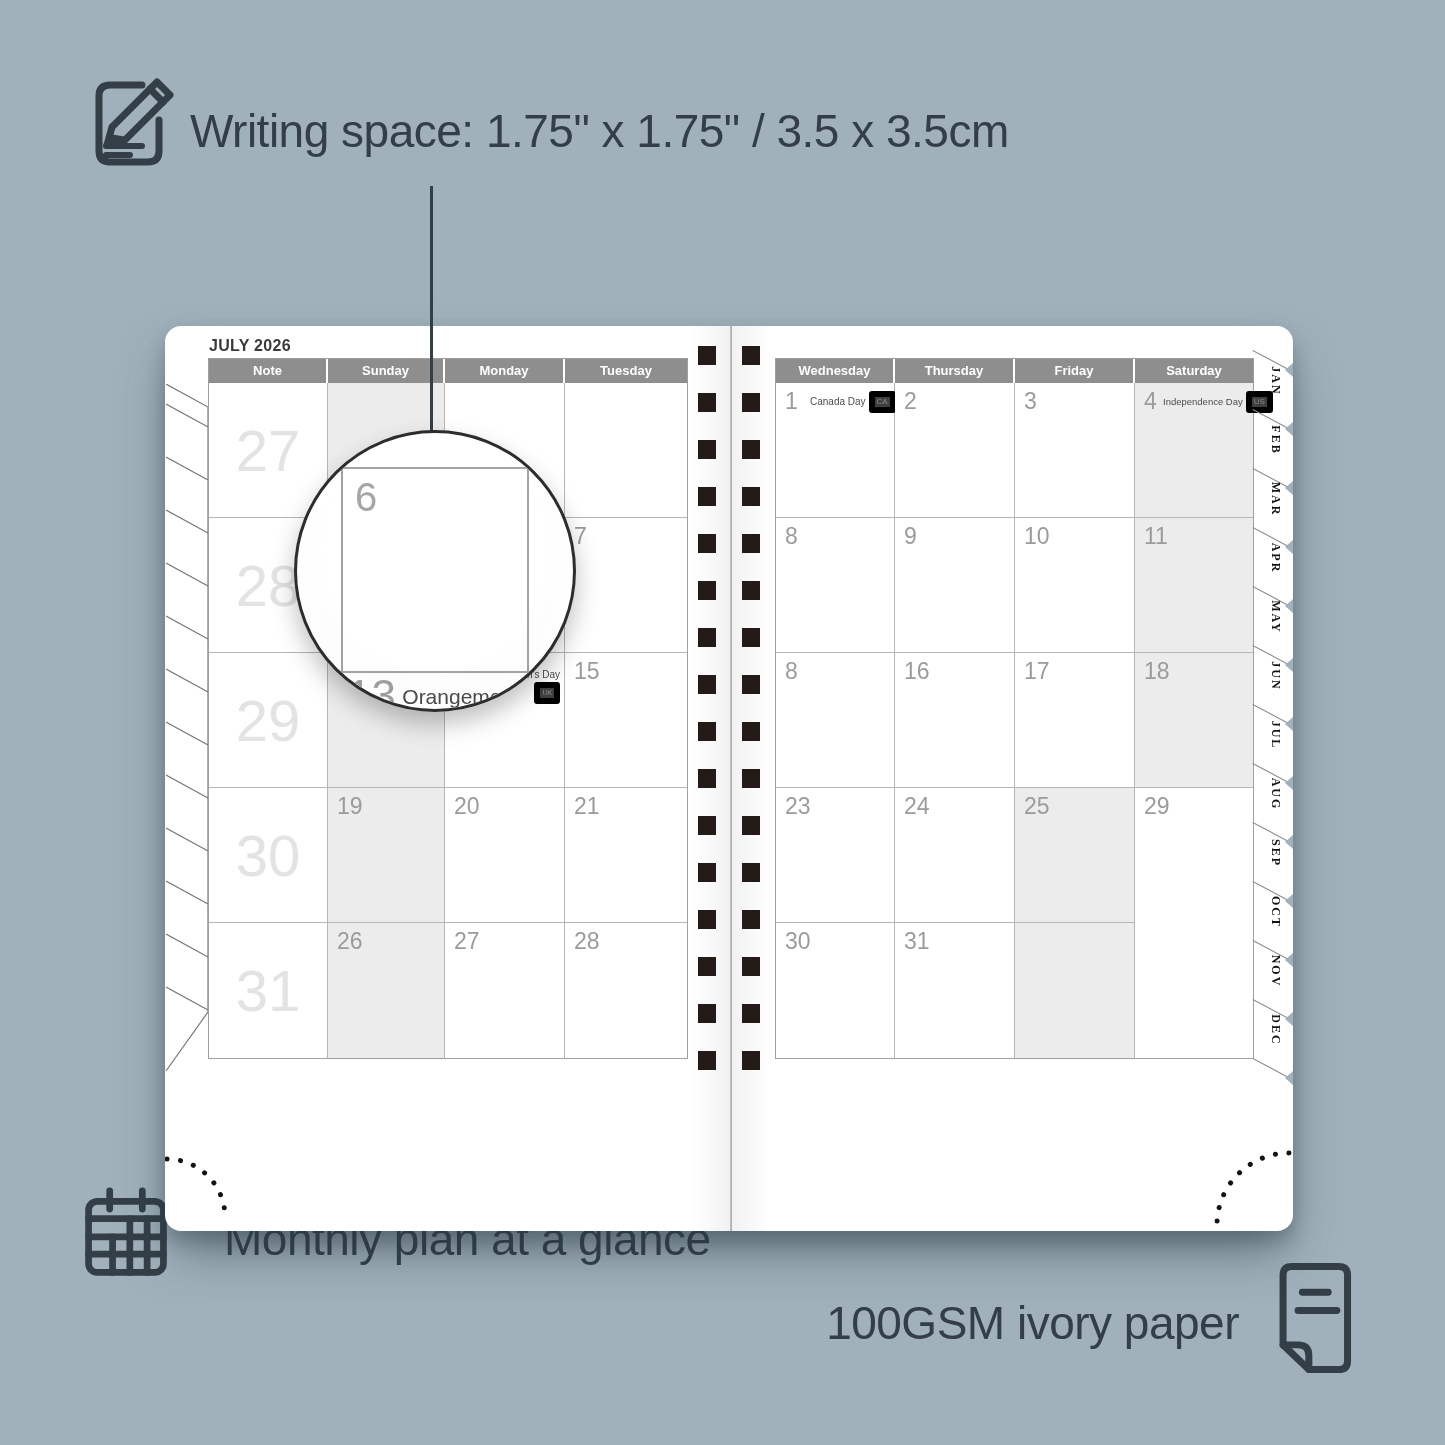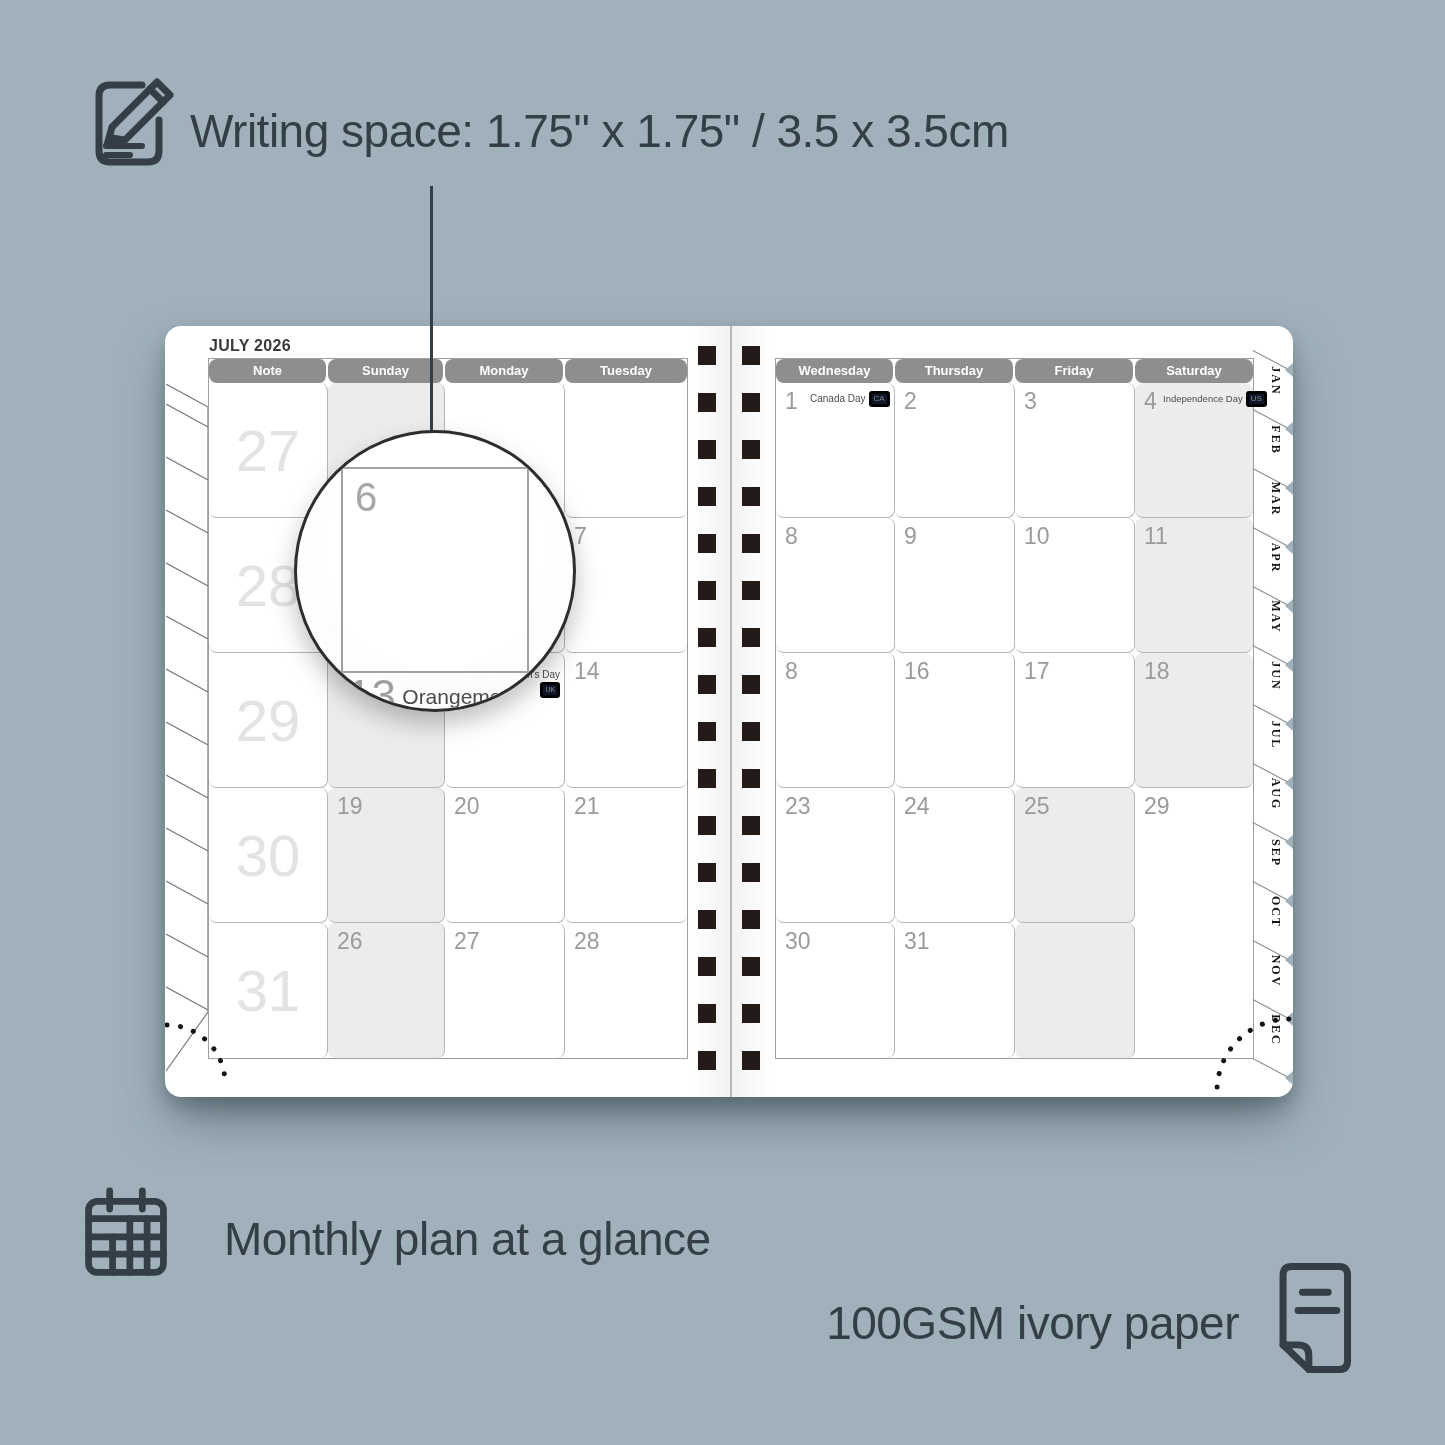--- a/index.html
+++ b/index.html
@@ -25,52 +25,52 @@
   .feat-icon{position:absolute;}
   #note-pencil-icon{left:84px;top:74px;}
   #calendar-grid-icon{left:78px;top:1186px;}
   #paper-sheet-icon{left:1268px;top:1262px;}
   .feat-icon svg{stroke:var(--ink);fill:none;stroke-linecap:round;stroke-linejoin:round;}
 
   
   #pointer-line{position:absolute;left:430px;top:186px;width:3px;height:247px;background:var(--ink);z-index:4;}
 
   
-  .book{position:absolute;left:165px;top:326px;width:1128px;height:771px;background:#ffffff;border-radius:16px;
+  .book{position:absolute;left:165px;top:326px;width:1128px;height:905px;background:#ffffff;border-radius:16px;
         box-shadow:0 26px 50px -8px rgba(43,58,68,.55),0 10px 18px rgba(43,58,68,.28);z-index:2;overflow:hidden;}
   .seam{position:absolute;left:565px;top:0;width:2px;height:100%;background:linear-gradient(to right,#c2c2c2,#adadad);}
   .seam-shade{position:absolute;left:525px;top:0;width:82px;height:100%;
         background:linear-gradient(to right,rgba(0,0,0,0) 0%,rgba(0,0,0,.05) 48%,rgba(0,0,0,.05) 52%,rgba(0,0,0,0) 100%);}
   .spiral{position:absolute;top:20px;width:18px;height:750px;
         background:repeating-linear-gradient(to bottom,var(--spiral) 0 19px,transparent 19px 47px);}
   #spiral-left{left:533px;}
   #spiral-right{left:577px;}
 
   .page-title{position:absolute;left:44px;top:11px;font-size:16px;font-weight:bold;color:#3a3a3a;letter-spacing:.3px;}
 
   
   .cal{position:absolute;top:32px;display:grid;grid-template-rows:24px repeat(5,135px);
        border:1.5px solid #9f9f9f;background:#fff;}
   #left-grid{left:43px;grid-template-columns:119px 117px 120px 122px;}
   #right-grid{left:610px;grid-template-columns:119px 120px 120px 118px;}
-  .cal > *{border-right:1px solid var(--grid-line);border-bottom:1px solid var(--grid-line);border-radius:8px;}
+  .cal > *{border-right:1px solid var(--grid-line);border-bottom:1px solid var(--grid-line);}
   .cal > *:nth-child(4n){border-right:none;}
   .cal > *:nth-last-child(-n+4){border-bottom:none;}
   .hcell{background:var(--header-gray);color:#fff;font-size:13px;font-weight:bold;text-align:center;line-height:23px;
          border-right:2px solid #fff !important;border-bottom:none;}
   .hcell:nth-child(4){border-right:none !important;}
   .day{position:relative;background:#fff;}
   .day.shade,.wk.shade{background:var(--shade);}
   .dnum{position:absolute;top:5px;left:9px;font-size:23px;color:var(--datenum);}
   .wk{display:flex;align-items:center;justify-content:center;font-size:58px;color:var(--weeknum);background:#fff;}
   .hol{position:absolute;top:8px;left:34px;font-size:10px;color:#4c4c4c;white-space:nowrap;}
   .hol.small{font-size:9.5px;left:28px;}
   .hol.stack{left:auto;right:4px;top:16px;text-align:right;}
-  .badge{font-style:normal;font-size:8px;border:3px solid #000000;border-radius:3px;padding:0 2px;
-         color:#8a8a8a;background:#0f172a;margin-left:3px;vertical-align:1px;display:inline-block;line-height:10px;}
+  .badge{font-style:normal;font-size:8px;border:6px solid #000000;border-radius:3px;padding:0 2px;
+         color:#8a8a8a;background:#404040;margin-left:3px;vertical-align:1px;display:inline-block;line-height:10px;}
   .hol.stack .badge{display:block;margin-left:auto;margin-top:2px;width:fit-content;font-family:Liberation Mono, monospace;}
 
   
   #hatch-band{position:absolute;left:1px;top:58px;}
   #hatch-band line,#hatch-band polyline{stroke:#787878;stroke-width:1.2;fill:none;}
 
   
   .tabs{position:absolute;left:1090px;top:24px;width:38px;height:740px;}
   .tab{position:absolute;left:0;width:38px;height:59px;}
   .tab::before{content:"";position:absolute;left:-2px;top:0;width:46px;height:1px;background:#8c8c8c;
@@ -164,21 +164,21 @@
         </div>
         <div class="wk">29</div>
         <div class="day shade">
           <span class="dnum"></span>
         </div>
         <div class="day">
           <span class="dnum">13</span>
           <span class="hol stack">Orangemen's Day<i class="badge">UK</i></span>
         </div>
         <div class="day">
-          <span class="dnum">14</span>
+          <span class="dnum">15</span>
         </div>
         <div class="wk">30</div>
         <div class="day shade">
           <span class="dnum">19</span>
         </div>
         <div class="day">
           <span class="dnum">20</span>
         </div>
         <div class="day">
           <span class="dnum">21</span>

